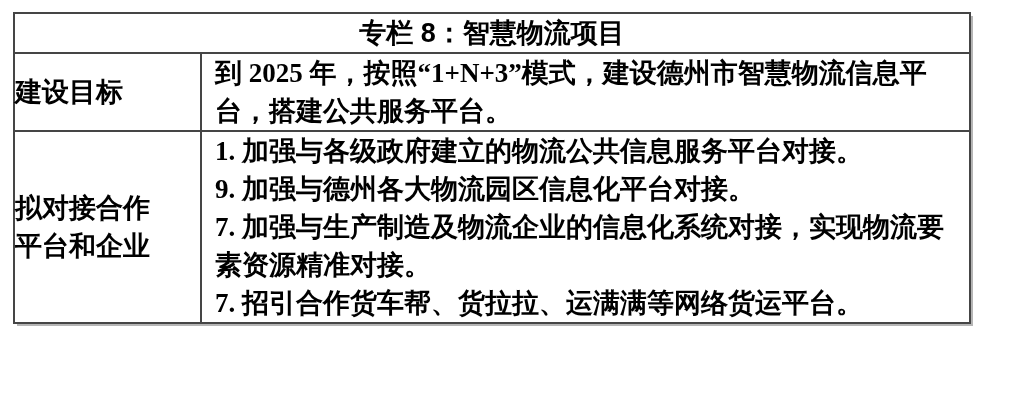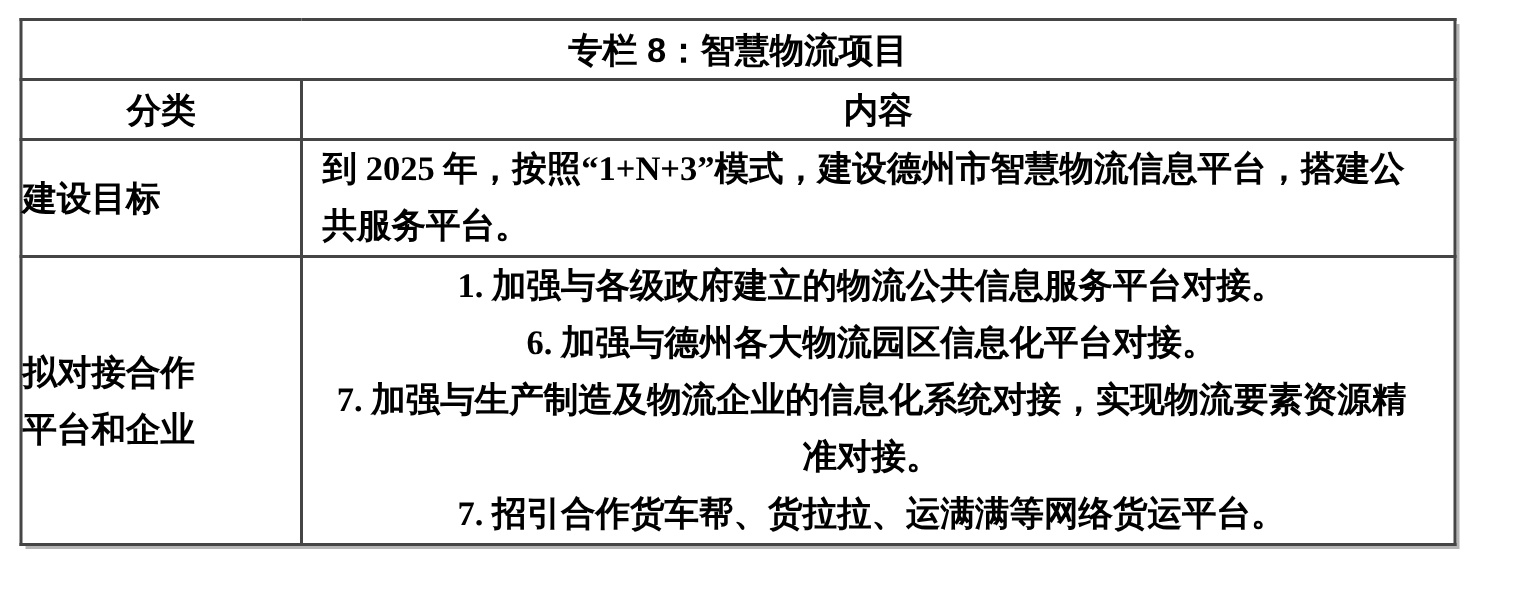--- a/index.html
+++ b/index.html
@@ -18,21 +18,21 @@
     table-layout: fixed;
     border: 2px solid #1f1f1f;
     box-shadow: 3px 3px 0 -1px #b5b5b5;
     background: #ffffff;
   }
   col.col-category { width: 187px; }
   col.col-content  { width: 769px; }
   td {
     border: 2px solid #454545;
     padding: 0;
-    font-size: 23px;
+    font-size: 27px;
     font-weight: bold;
     line-height: 38px;
     vertical-align: middle;
   }
   td.title-cell {
     text-align: center;
     height: 38px;
     font-family: "Liberation Sans", "DejaVu Sans", sans-serif;
   }
   td.head-cell {
@@ -43,50 +43,46 @@
   td.cat-cell {
     text-align: left;
     white-space: pre-line;
     font-family: "Liberation Sans", "DejaVu Sans", sans-serif;
   }
   td.content-cell {
     text-align: left;
     padding-left: 13px;
     padding-right: 22px;
   }
-  .list-item { line-height: 38px; text-align: center; }
+  .list-item { line-height: 38px; }
 </style>
 </head>
 <body>
 
 <div class="page">
   <div class="table-wrap">
     <table class="panel">
       <colgroup>
         <col class="col-category">
         <col class="col-content">
       </colgroup>
       <tbody>
         <tr>
           <td colspan="2" class="title-cell">专栏 8：智慧物流项目</td>
         </tr>
         <tr>
-          <td class="head-cell">分类</td>
-          <td class="head-cell">内容</td>
-        </tr>
-        <tr>
           <td class="cat-cell">建设目标</td>
           <td class="content-cell">到 2025 年，按照“1+N+3”模式，建设德州市智慧物流信息平台，搭建公共服务平台。</td>
         </tr>
         <tr>
           <td class="cat-cell">拟对接合作
 平台和企业</td>
           <td class="content-cell">
             <div class="list-item">1. 加强与各级政府建立的物流公共信息服务平台对接。</div>
-            <div class="list-item">6. 加强与德州各大物流园区信息化平台对接。</div>
+            <div class="list-item">9. 加强与德州各大物流园区信息化平台对接。</div>
             <div class="list-item">7. 加强与生产制造及物流企业的信息化系统对接，实现物流要素资源精准对接。</div>
             <div class="list-item">7. 招引合作货车帮、货拉拉、运满满等网络货运平台。</div>
           </td>
         </tr>
       </tbody>
     </table>
   </div>
 </div>
 
 </body></html>

